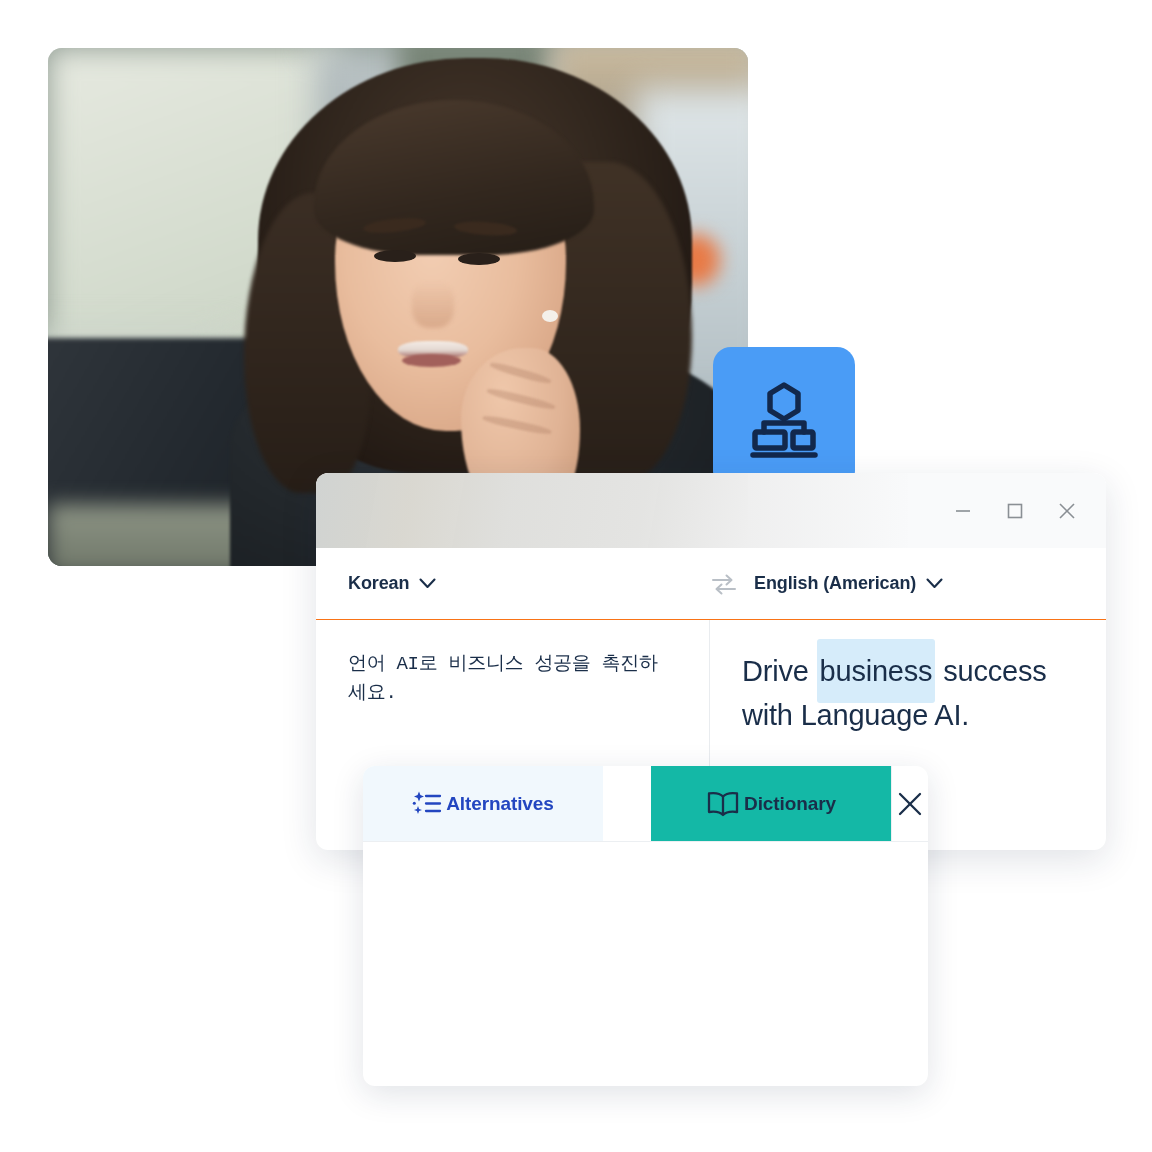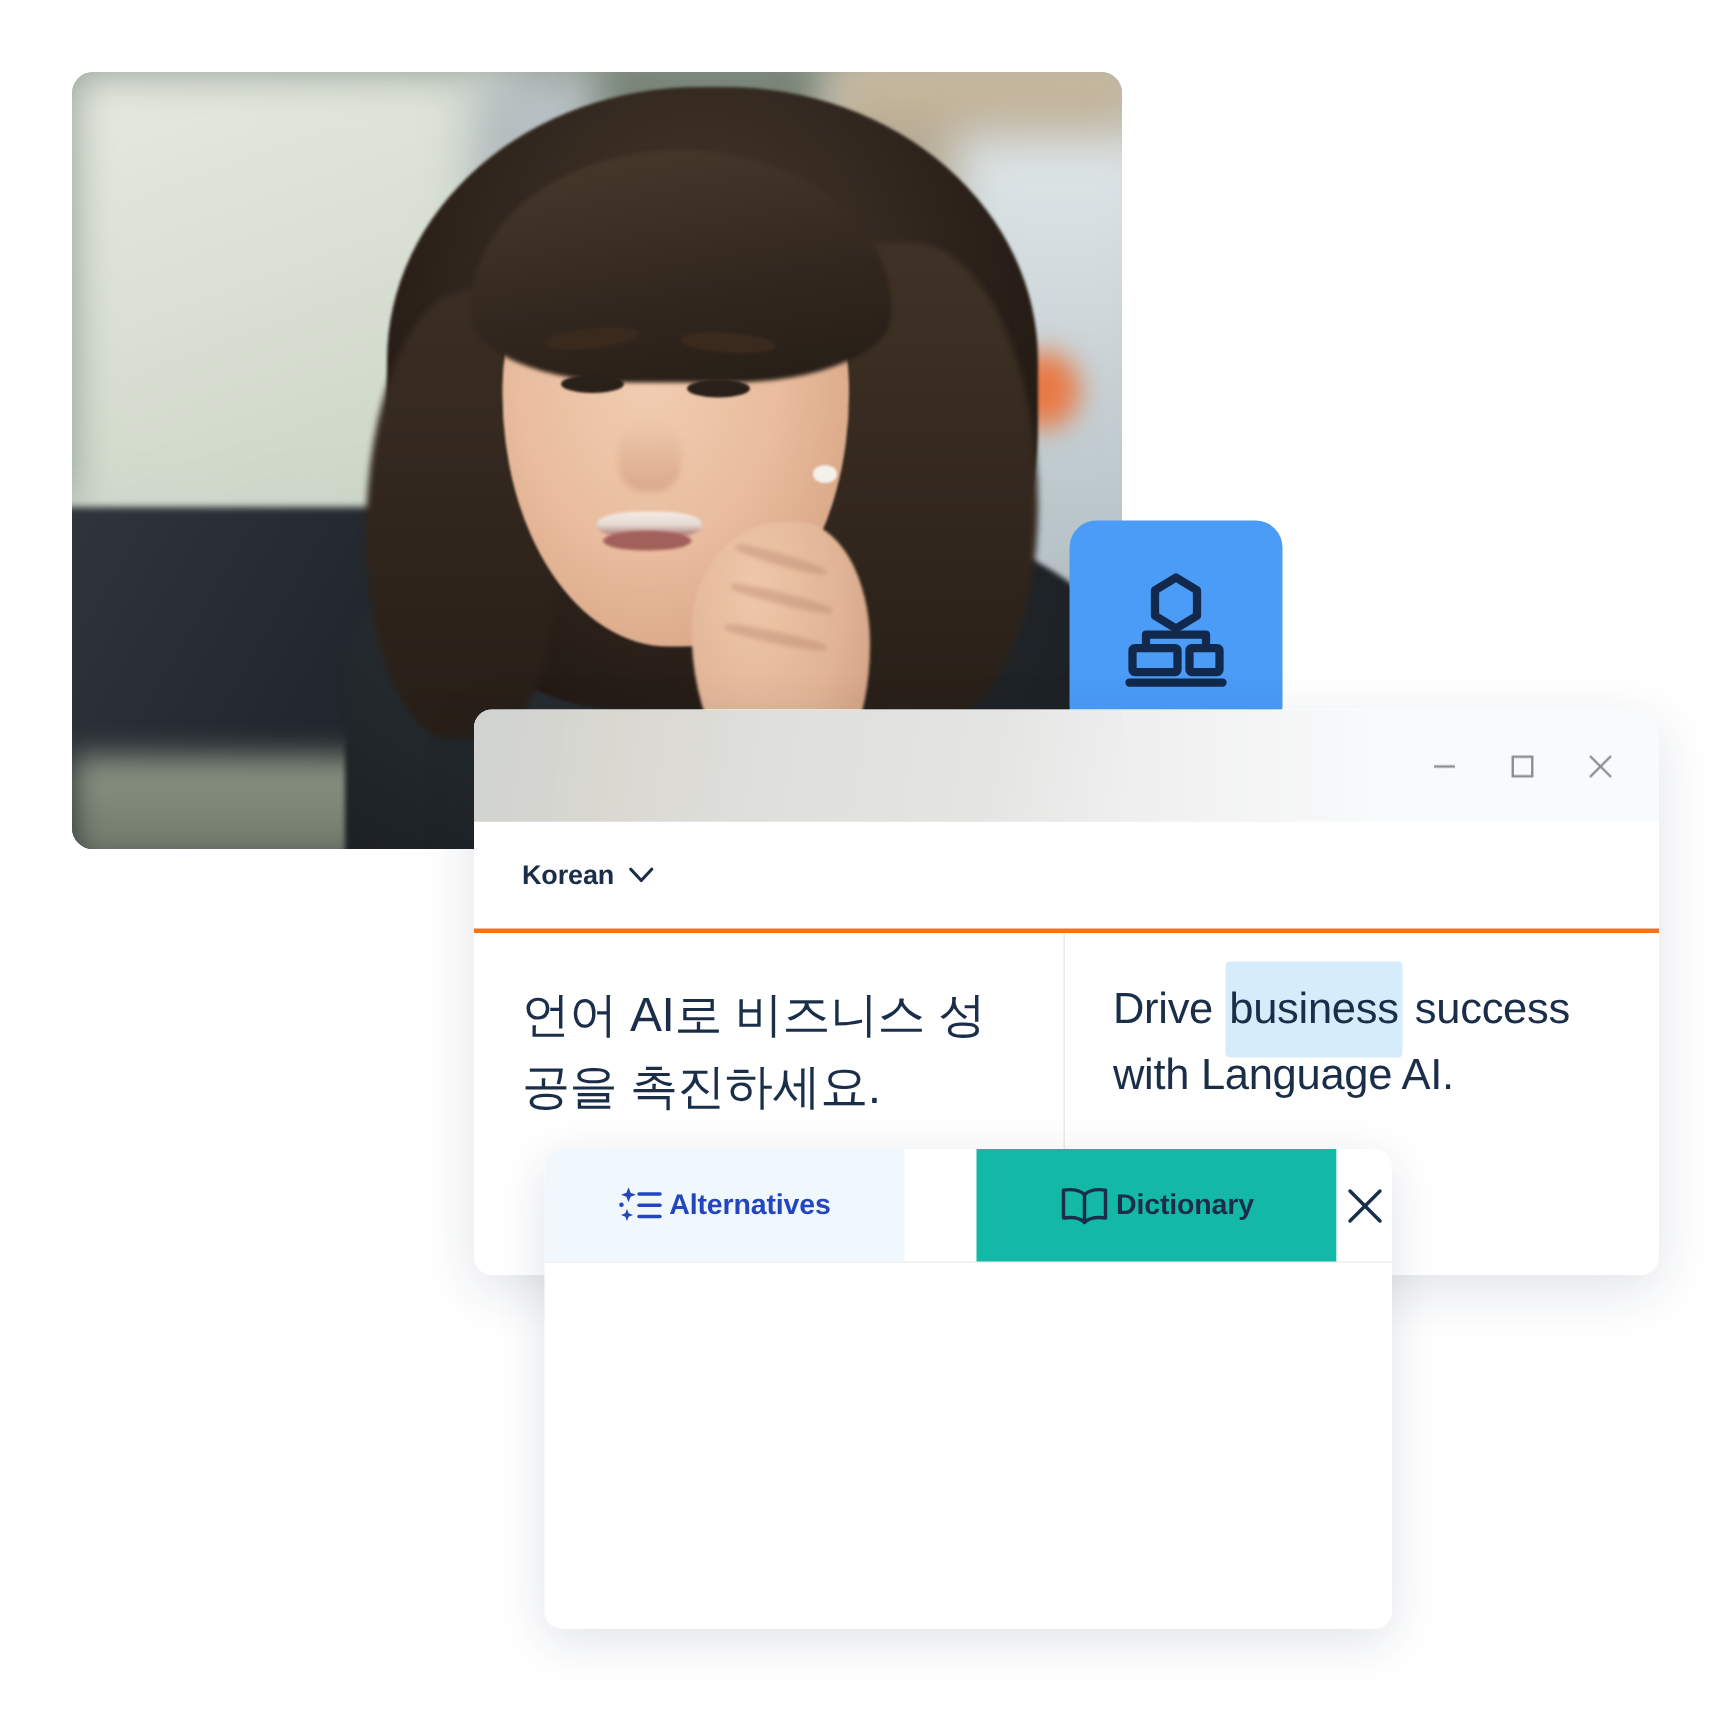--- a/index.html
+++ b/index.html
@@ -217,42 +217,43 @@
   .win-btn {
     width: 34px; height: 34px;
     display: flex; align-items: center; justify-content: center;
     cursor: default;
   }
 
   .lang-bar {
     display: flex; align-items: center;
     height: 71px;
     background: #ffffff;
-    border-bottom: 3px solid #f97316;
+    border-bottom: 1px solid #f97316;
     position: relative;
   }
   .lang-left { width: 394px; padding-left: 32px; box-sizing: border-box; }
   .lang-right { flex: 1; display: flex; align-items: center; gap: 16px; }
   .lang-sel {
     display: inline-flex; align-items: center; gap: 10px;
     font-size: 18px; font-weight: 700; color: #1a2e49;
     letter-spacing: -0.1px;
   }
 
   .panes { display: flex; height: 231px; }
   .pane {
     box-sizing: border-box;
     padding: 30px 34px 0 32px;
   }
   .pane-src { width: 394px; border-right: 1px solid #e9ecef; }
   .pane-tgt { flex: 1; padding-left: 32px; }
   .src-text {
-    font-size: 32px; line-height: 1.50;
+    font-size: 19px; line-height: 1.50;
     color: #1a2e49; font-weight: 400;
     letter-spacing: -0.3px;
+    font-family: Liberation Mono, monospace;
   }
   .tgt-text {
     font-size: 29px; line-height: 1.50;
     color: #1a2e49; font-weight: 400;
     letter-spacing: -0.2px;
   }
   .hl {
     background: #d6ecfa;
     border-radius: 3px;
     padding: 16px 3px;
@@ -389,20 +390,32 @@
 
   <div class="lang-bar">
     <div class="lang-left">
       <div class="lang-sel">
         <span>Korean</span>
         <svg width="17" height="11" viewBox="0 0 17 11">
           <polyline points="1.5,1.5 8.5,9 15.5,1.5" fill="none" stroke="#1a2e49" stroke-width="2.1" stroke-linecap="round" stroke-linejoin="round"></polyline>
         </svg>
       </div>
     </div>
+    <div class="lang-right">
+      <svg width="28" height="24" viewBox="0 0 28 24">
+        <path d="M3 8 L21 8 M16.5 3.5 L21.5 8 L16.5 12.5" fill="none" stroke="#b9bfc6" stroke-width="2" stroke-linecap="round" stroke-linejoin="round"></path>
+        <path d="M25 17 L7 17 M11.5 12.5 L6.5 17 L11.5 21.5" fill="none" stroke="#b9bfc6" stroke-width="2" stroke-linecap="round" stroke-linejoin="round"></path>
+      </svg>
+      <div class="lang-sel">
+        <span>English (American)</span>
+        <svg width="17" height="11" viewBox="0 0 17 11">
+          <polyline points="1.5,1.5 8.5,9 15.5,1.5" fill="none" stroke="#1a2e49" stroke-width="2.1" stroke-linecap="round" stroke-linejoin="round"></polyline>
+        </svg>
+      </div>
+    </div>
   </div>
 
   <div class="panes">
     <div class="pane pane-src">
       <div class="src-text">언어 AI로 비즈니스 성공을 촉진하세요.</div>
     </div>
     <div class="pane pane-tgt">
       <div class="tgt-text">
         <span>Drive </span><span class="hl">business</span><span> success with Language AI.</span>
       </div>

